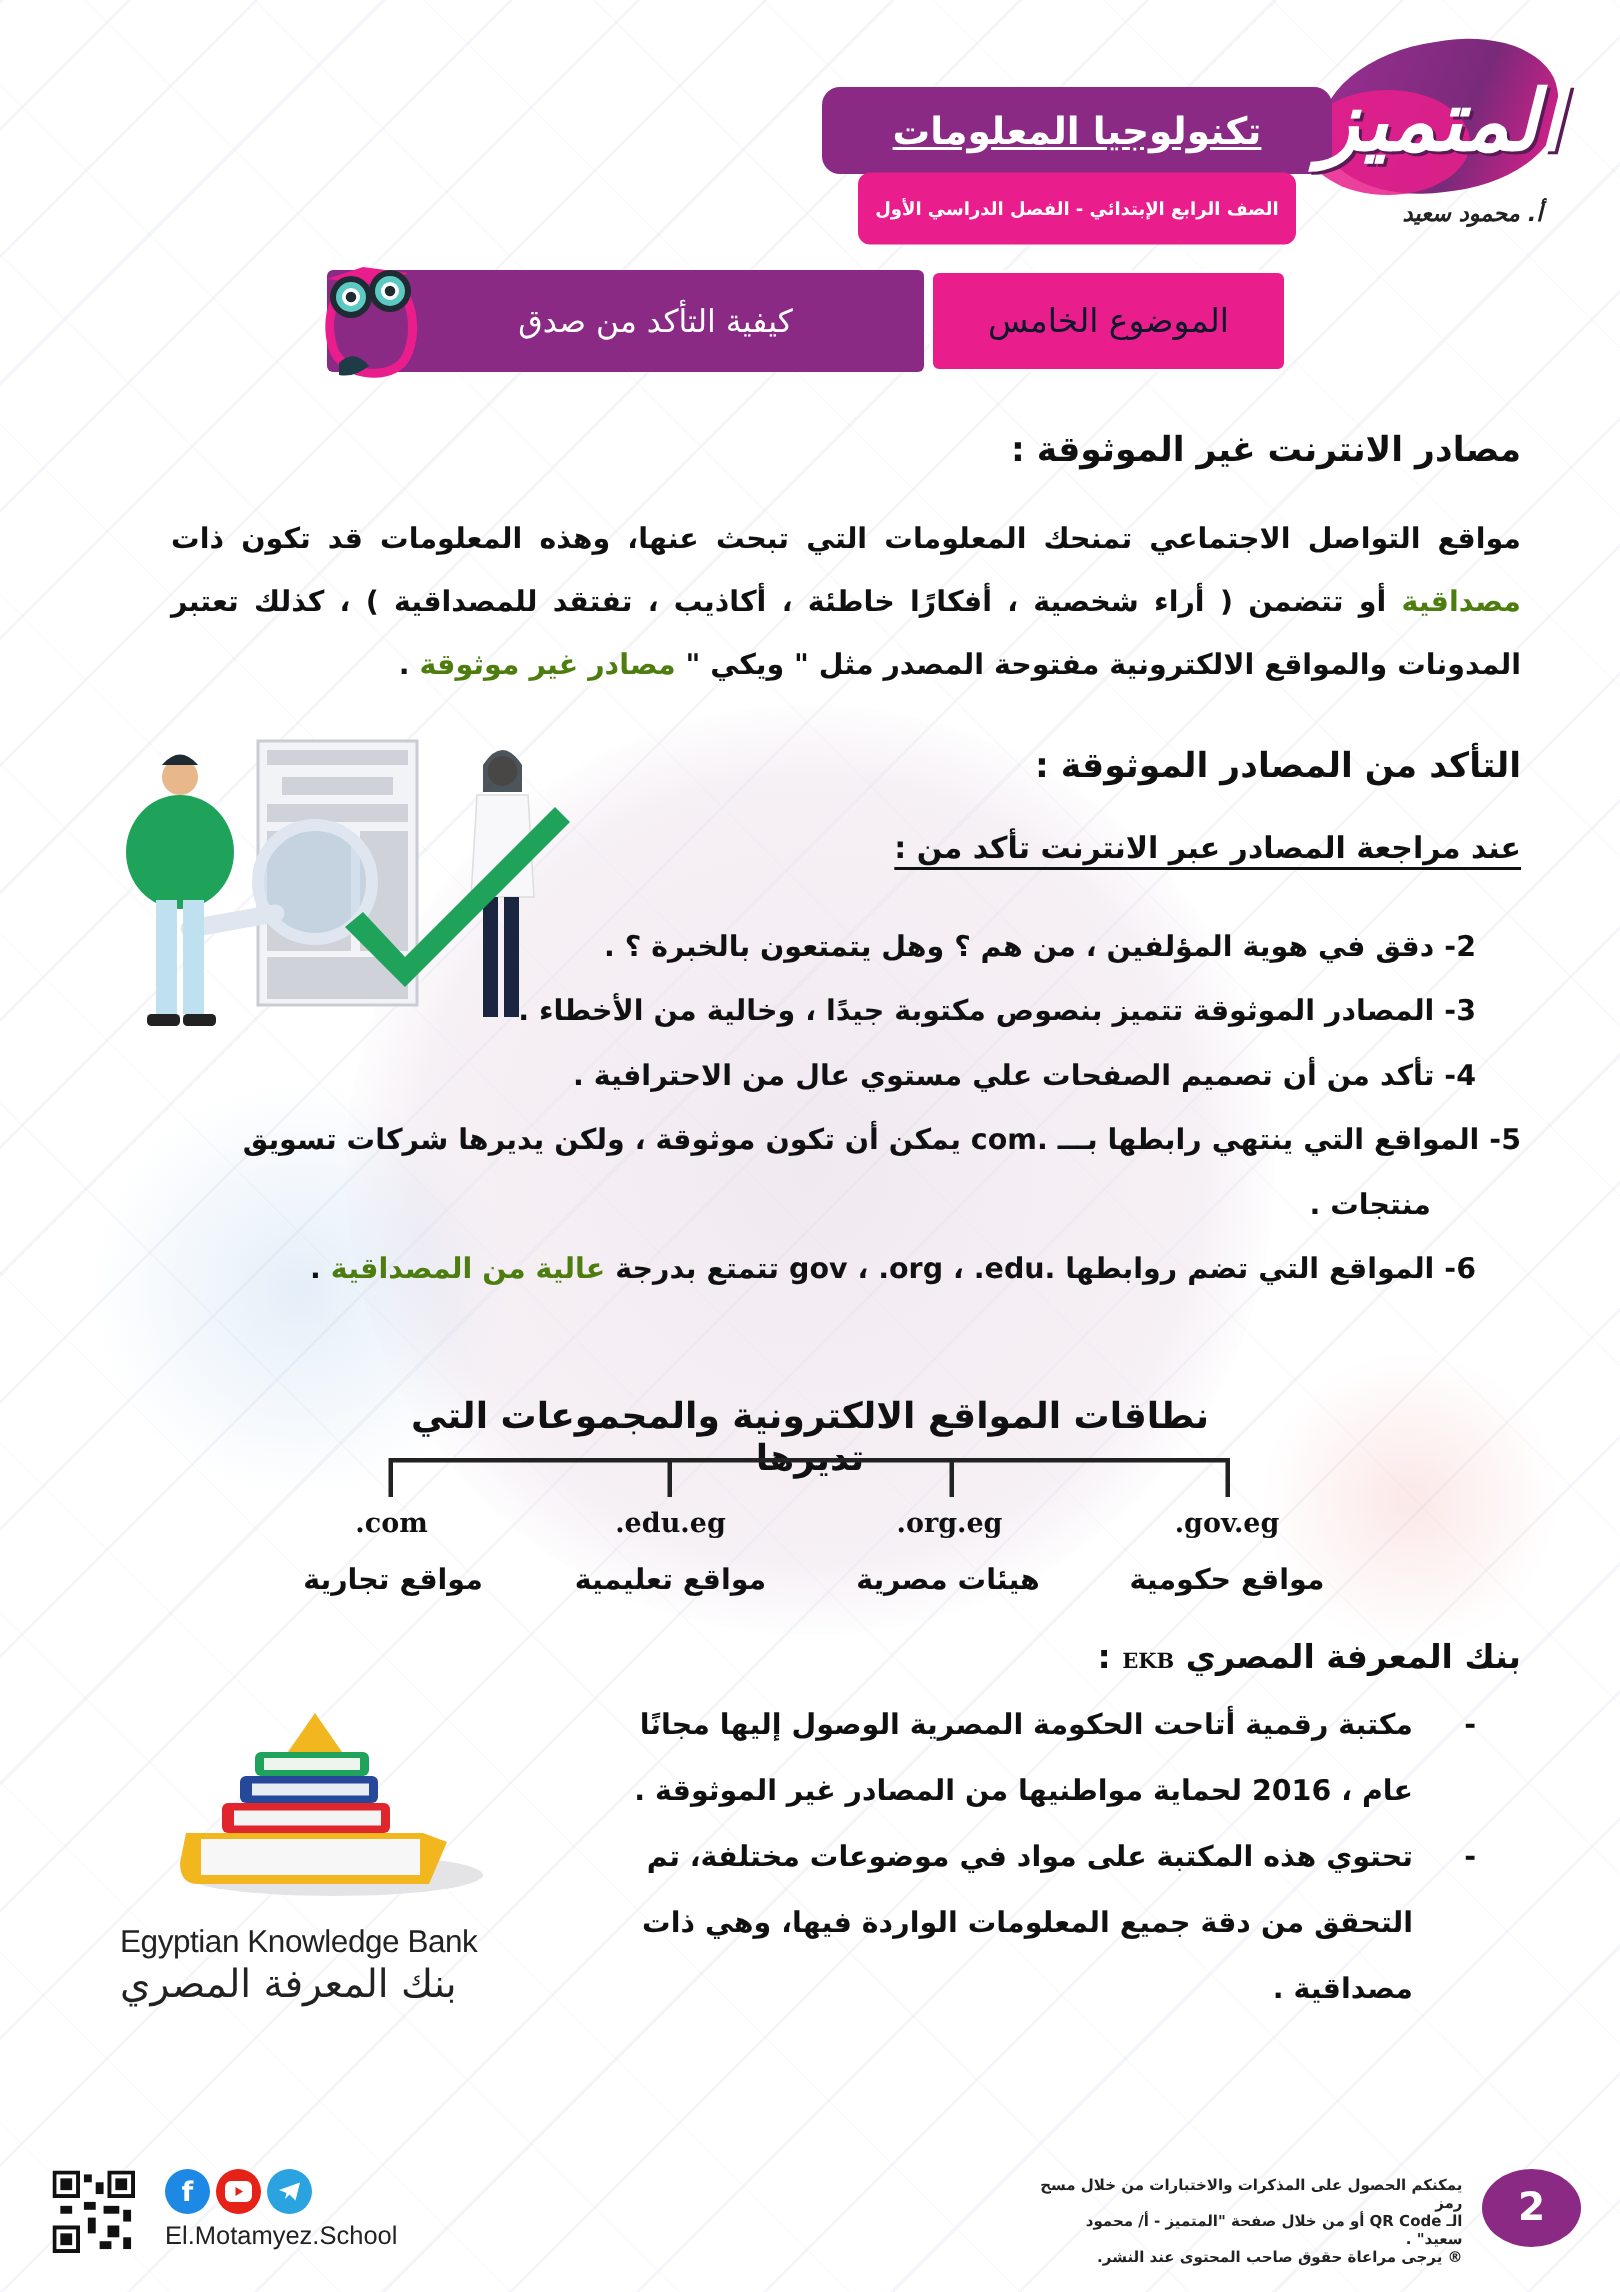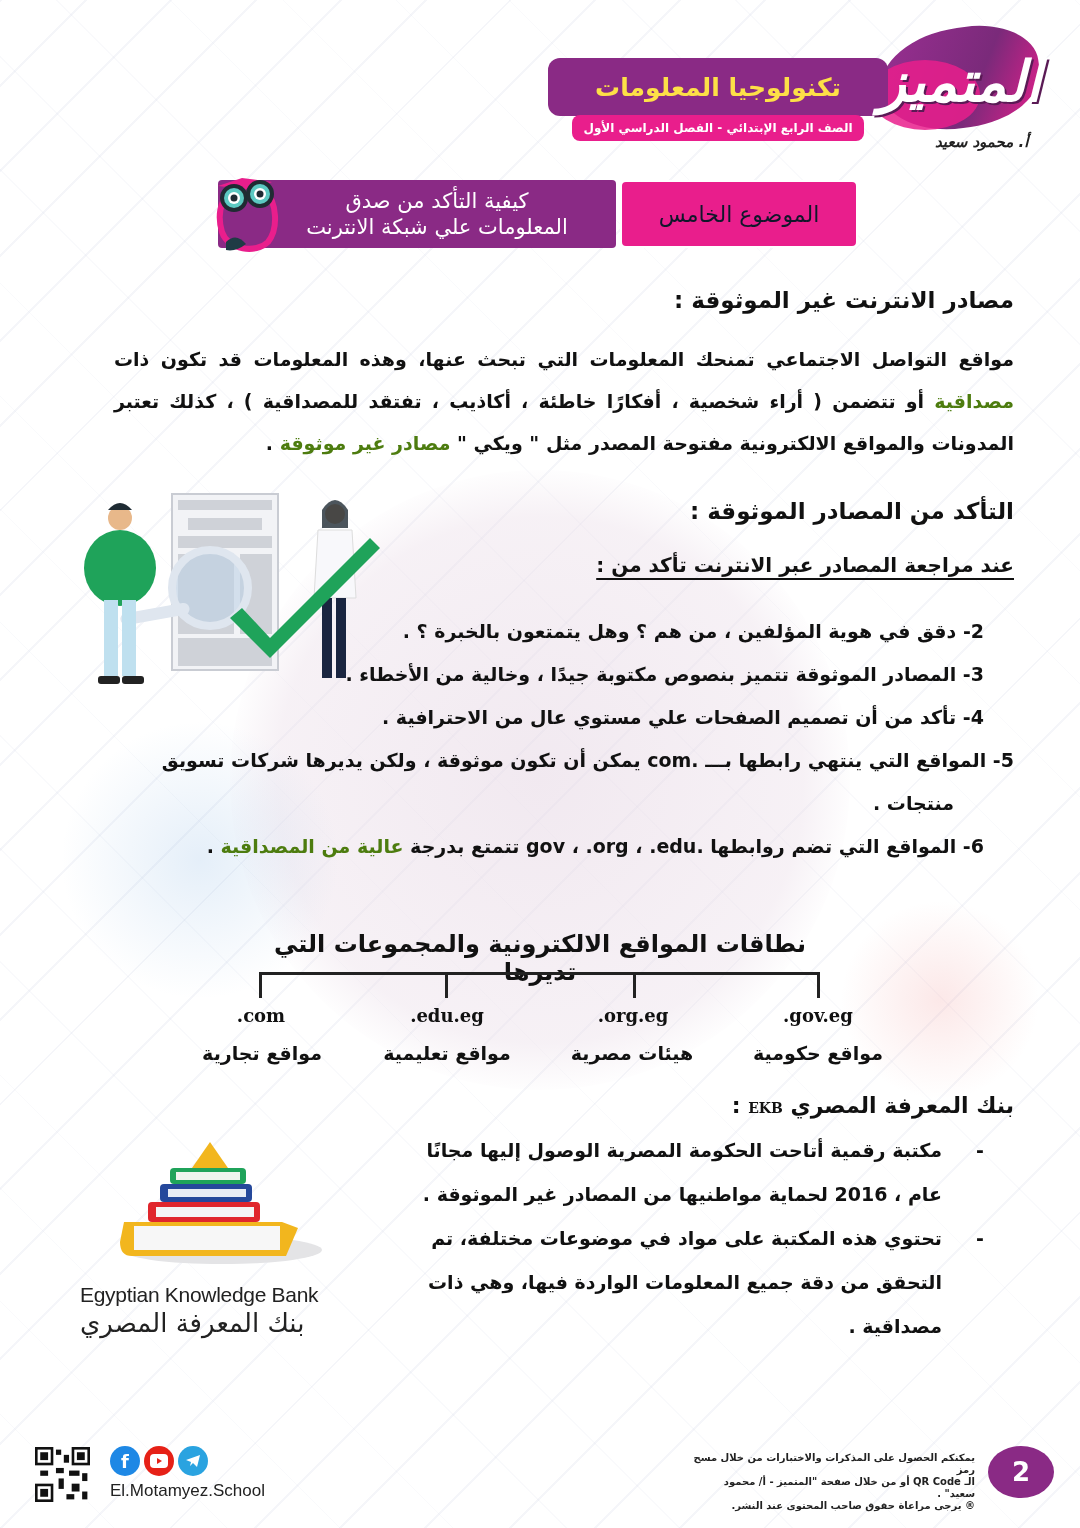--- a/index.html
+++ b/index.html
@@ -34,23 +34,23 @@
     position: absolute; left: 840px; top: 900px; width: 200px; height: 200px; border-radius: 30px;
     background: radial-gradient(circle, rgba(240,150,150,0.22), rgba(255,255,255,0) 70%);
   }
 
   
   .header-bar {
     position: absolute; left: 548px; top: 58px; width: 340px; height: 58px;
     background: #8a2a85; border-radius: 12px;
     display: flex; align-items: center; justify-content: center;
   }
-  .header-title { color: #fde047; font-weight: bold; font-size: 25px; direction: rtl; }
+  .header-title { color: #ffffff; font-weight: bold; font-size: 25px; direction: rtl; text-decoration: underline; }
   .header-sub {
-    position: absolute; left: 572px; top: 115px; width: 292px; height: 26px;
+    position: absolute; left: 572px; top: 115px; width: 292px; height: 48px;
     background: #e91e8c; border-radius: 8px;
     display: flex; align-items: center; justify-content: center;
   }
   .header-sub span { color: #fff; font-size: 12px; font-weight: bold; direction: rtl; }
   .logo-blob {
     position: absolute; left: 880px; top: 28px; width: 160px; height: 100px;
     border-radius: 55% 45% 50% 50%;
     background: linear-gradient(120deg, #9a2f92 0%, #7a2a7a 60%, #e91e8c 100%);
     transform: rotate(-8deg);
   }
@@ -157,21 +157,20 @@
     <span class="header-title">تكنولوجيا المعلومات</span>
   </div>
   <div class="header-sub">
     <span>الصف الرابع الإبتدائي - الفصل الدراسي الأول</span>
   </div>
   <div class="logo-text">المتميز</div>
   <div class="author">أ. محمود سعيد</div>
 
   <div class="topic-title-box">
     <span>كيفية التأكد من صدق</span>
-    <span>المعلومات علي شبكة الانترنت</span>
   </div>
   <div class="topic-num-box">
     <span>الموضوع الخامس</span>
   </div>
   <svg class="owl" viewBox="0 0 72 84">
     <path d="M36 14 C10 14 4 40 10 60 C16 78 44 82 56 70 C66 58 66 30 52 18 Z" fill="none" stroke="#e91e8c" stroke-width="6"></path>
     <path d="M6 14 L30 6 L60 10 L40 18 Z" fill="#e91e8c"></path>
     <circle cx="22" cy="26" r="14" fill="#1f2b33"></circle>
     <circle cx="48" cy="22" r="14" fill="#1f2b33"></circle>
     <circle cx="22" cy="26" r="10" fill="#5cc9c2"></circle>

